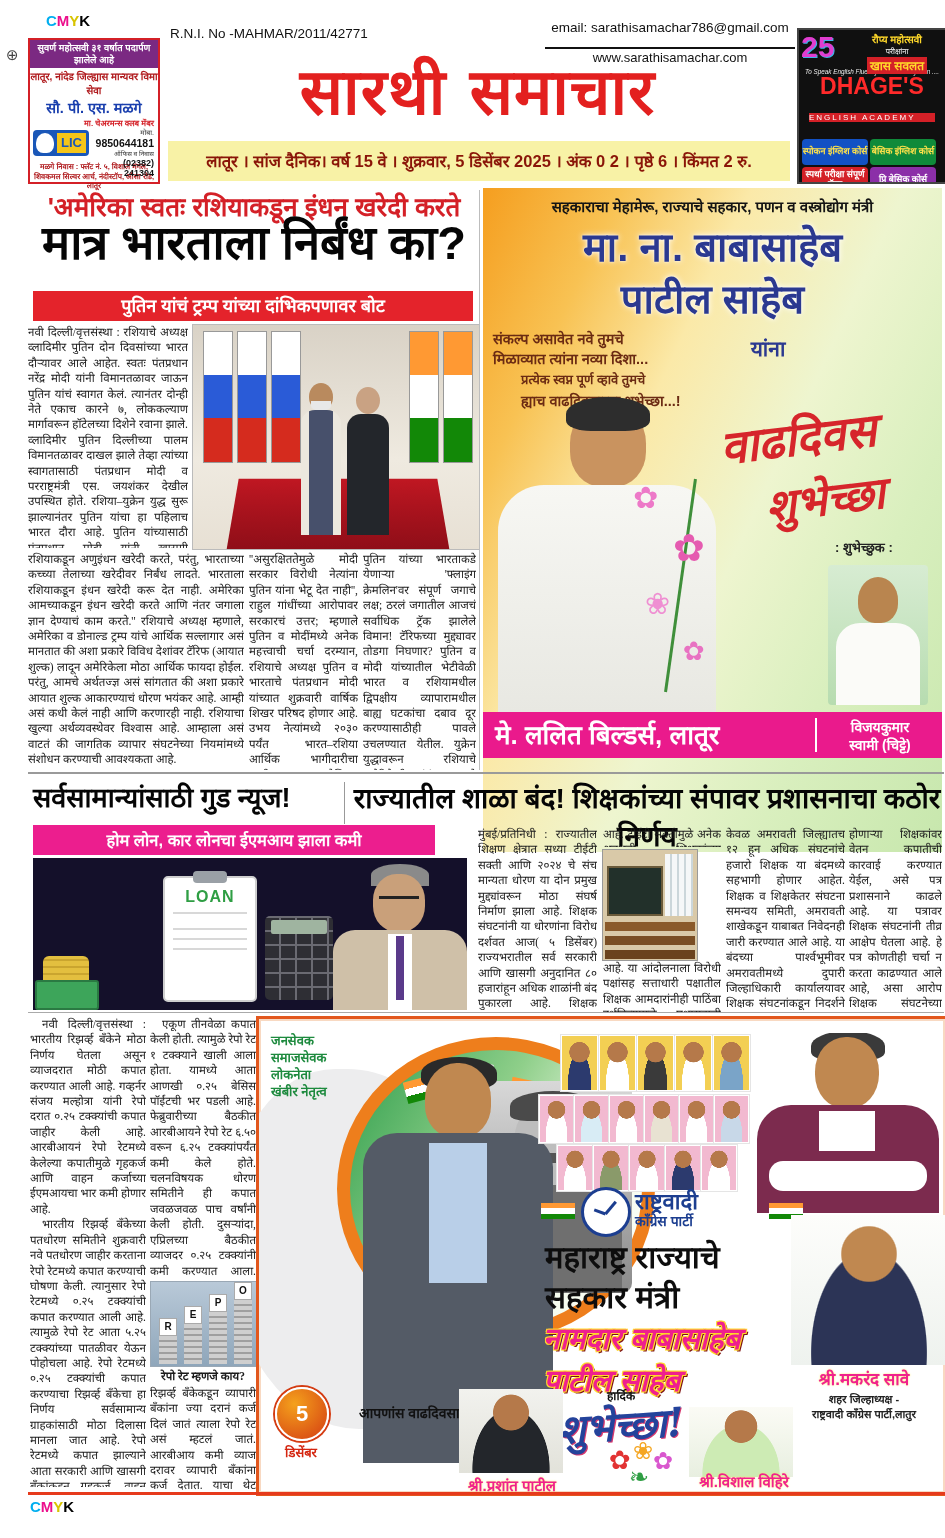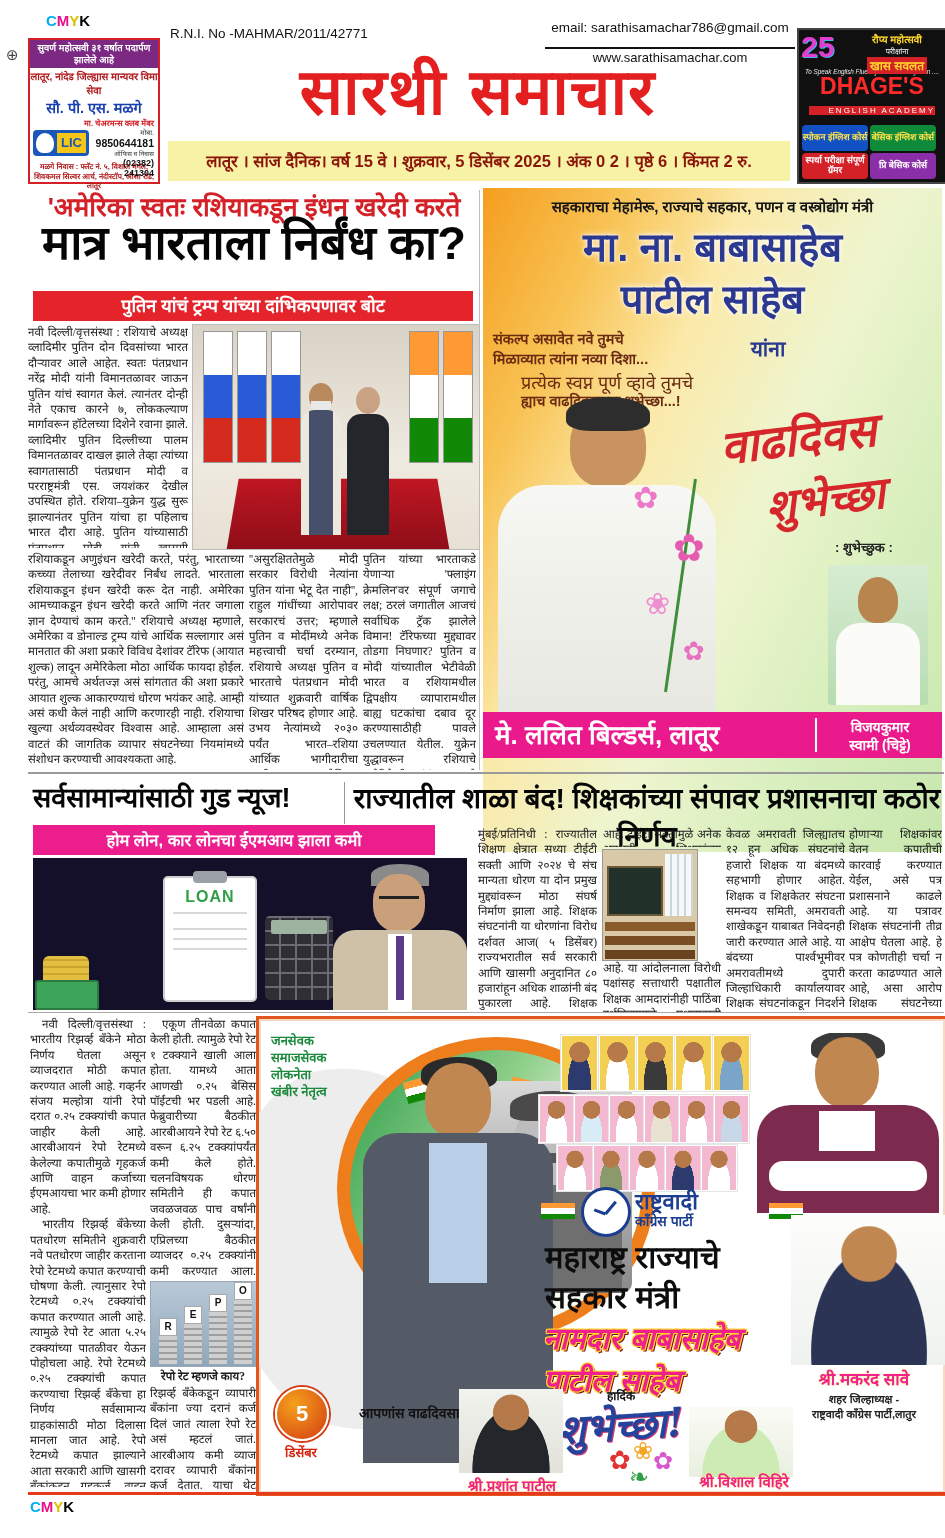--- a/index.html
+++ b/index.html
@@ -66,21 +66,21 @@
     <div style="position:relative;height:38px;">
       <div class="abs" style="left:2px;top:0;font-size:30px;font-weight:900;background:linear-gradient(90deg,#e13dd0,#3db5e8,#e8d darkorange);color:#e13dd0;text-shadow:1px 1px 0 #3db5e8;">25</div>
       <div class="abs" style="left:52px;top:2px;width:92px;text-align:center;">
         <div style="color:#ffd82a;font-size:10px;font-weight:bold;">रौप्य महोत्सवी</div>
         <div style="color:#fff;font-size:7.5px;">परीक्षांना</div>
         <div style="background:#d42027;color:#ffd82a;font-size:12px;font-weight:bold;display:inline-block;padding:0 3px;">खास सवलत</div>
       </div>
     </div>
     <div style="font-size:6.3px;color:#eee;font-style:italic;text-align:center;">To Speak English Fluently &amp; Confidently Join ....</div>
     <div style="font-size:23px;font-weight:900;color:#ff2a2a;text-align:center;line-height:1.0;">DHAGE'S</div>
-    <div style="background:#d42027;color:#fff;font-size:8px;letter-spacing:2px;text-align:right;margin:8px 10px;">ENGLISH ACADEMY</div>
+    <div style="background:#d42027;color:#fff;font-size:8px;letter-spacing:2px;text-align:left;margin:15px 10px;">ENGLISH ACADEMY</div>
     <div style="display:flex;flex-wrap:wrap;gap:2px;padding:2px 3px;">
       <div style="width:66px;height:26px;background:#1251c4;color:#ffe24a;font-size:9px;font-weight:bold;text-align:center;border-radius:4px;display:flex;align-items:center;justify-content:center;line-height:1.1;">स्पोकन इंग्लिश कोर्स</div>
       <div style="width:66px;height:26px;background:#0f8a3a;color:#ffe24a;font-size:9px;font-weight:bold;text-align:center;border-radius:4px;display:flex;align-items:center;justify-content:center;line-height:1.1;">बेसिक इंग्लिश कोर्स</div>
       <div style="width:66px;height:26px;background:#d42027;color:#fff;font-size:9px;font-weight:bold;text-align:center;border-radius:4px;display:flex;align-items:center;justify-content:center;line-height:1.1;">स्पर्धा परीक्षा संपूर्ण ग्रॅमर</div>
       <div style="width:66px;height:26px;background:#8b2fa8;color:#fff;font-size:9px;font-weight:bold;text-align:center;border-radius:4px;display:flex;align-items:center;justify-content:center;line-height:1.1;">प्रि बेसिक कोर्स</div>
     </div>
     <div style="font-size:7.5px;color:#fff;text-align:center;font-weight:bold;">नारायणनगर, लातूर. मो. 9890350313</div>
   </div>
 
   <div class="abs" style="left:30px;top:188px;width:448px;text-align:center;font-size:26px;font-weight:900;color:#d42027;">'अमेरिका स्वतः रशियाकडून इंधन खरेदी करते</div>
@@ -112,21 +112,21 @@
   <div class="abs bt" style="left:363px;top:552px;width:113px;height:218px;">पुतिन यांच्या भारताकडे येणाऱ्या 'फ्लाइंग क्रेमलिन'वर संपूर्ण जगाचे लक्ष; ठरलं जगातील आजचं सर्वाधिक ट्रॅक झालेले विमान! टॅरिफच्या मुद्द्यावर तोडगा निघणार? पुतिन व मोदी यांच्यातील भेटीवेळी भारत व रशियामधील द्विपक्षीय व्यापारामधील बाह्य घटकांचा दबाव दूर करण्यासाठीही पावले उचलण्यात येतील. युक्रेन युद्धावरून रशियाचे अमेरिकेशी संबंध ताणले आहेत, तर आयात शुल्कावरून भारत–अमेरिकेमधील संबंधांत तणाव निर्माण झाला आहे. भारताच्या रशियाकडून तेलखरेदीला अमेरिकेचा टोकाचा विरोध आहे. यावर मोदी व पुतिन यांच्यात महत्वाची चर्चा व तोडगा अपेक्षित आहे.</div>
   <div class="abs vline" style="left:479px;top:190px;height:580px;"></div>
 
   <div class="abs" style="left:483px;top:188px;width:459px;height:664px;overflow:hidden;background:linear-gradient(115deg,#f59e1f 0%,#f8c253 18%,#fbe9a8 35%,#eef5cf 55%,#d9efbe 75%,#c7e7ad 100%);">
     <div class="abs" style="left:8px;top:8px;width:443px;text-align:center;font-size:15px;font-weight:900;color:#141414;">सहकाराचा मेहामेरू, राज्याचे सहकार, पणन व वस्त्रोद्योग मंत्री</div>
     <div class="abs" style="left:20px;top:30px;width:419px;text-align:center;font-size:40px;font-weight:900;color:#2b3990;text-shadow:0 0 6px #fff,0 0 2px #fff;">मा. ना. बाबासाहेब</div>
     <div class="abs" style="left:20px;top:82px;width:419px;text-align:center;font-size:40px;font-weight:900;color:#2b3990;text-shadow:0 0 6px #fff,0 0 2px #fff;">पाटील साहेब</div>
     <div class="abs" style="left:10px;top:140px;font-size:14.5px;font-weight:800;color:#6b2b13;">संकल्प असावेत नवे तुमचे</div>
     <div class="abs" style="left:10px;top:160px;font-size:14.5px;font-weight:800;color:#6b2b13;">मिळाव्यात त्यांना नव्या दिशा...</div>
     <div class="abs" style="left:245px;top:146px;width:80px;text-align:center;font-size:21px;font-weight:900;color:#2b3990;">यांना</div>
-    <div class="abs" style="left:38px;top:182px;font-size:18px;font-weight:400;color:#6b2b13;">प्रत्येक स्वप्न पूर्ण व्हावे तुमचे</div>
+    <div class="abs" style="left:38px;top:182px;font-size:13px;font-weight:700;color:#6b2b13;">प्रत्येक स्वप्न पूर्ण व्हावे तुमचे</div>
     <div class="abs" style="left:38px;top:202px;font-size:14.5px;font-weight:800;color:#6b2b13;">ह्याच वाढदिवसाच्या शुभेच्छा...!</div>
     <div class="abs calligraphy" style="left:195px;top:218px;width:240px;text-align:center;font-size:46px;color:#d6252b;transform:rotate(-7deg);">वाढदिवस</div>
     <div class="abs calligraphy" style="left:232px;top:280px;width:220px;text-align:center;font-size:44px;color:#d6252b;transform:rotate(-7deg);">शुभेच्छा</div>
 
     <div class="abs" style="left:5px;top:215px;width:235px;height:309px;">
       <div class="abs" style="left:82px;top:0;width:76px;height:84px;background:#c9935f;border-radius:48% 48% 42% 42%;"></div>
       <div class="abs" style="left:78px;top:-6px;width:84px;height:34px;background:#2d2d2d;border-radius:50% 50% 30% 30%;"></div>
       <div class="abs" style="left:10px;top:82px;width:218px;height:227px;background:linear-gradient(#f7f7f3,#e8e8e2);border-radius:46px 46px 0 0;"></div>
     </div>
 

